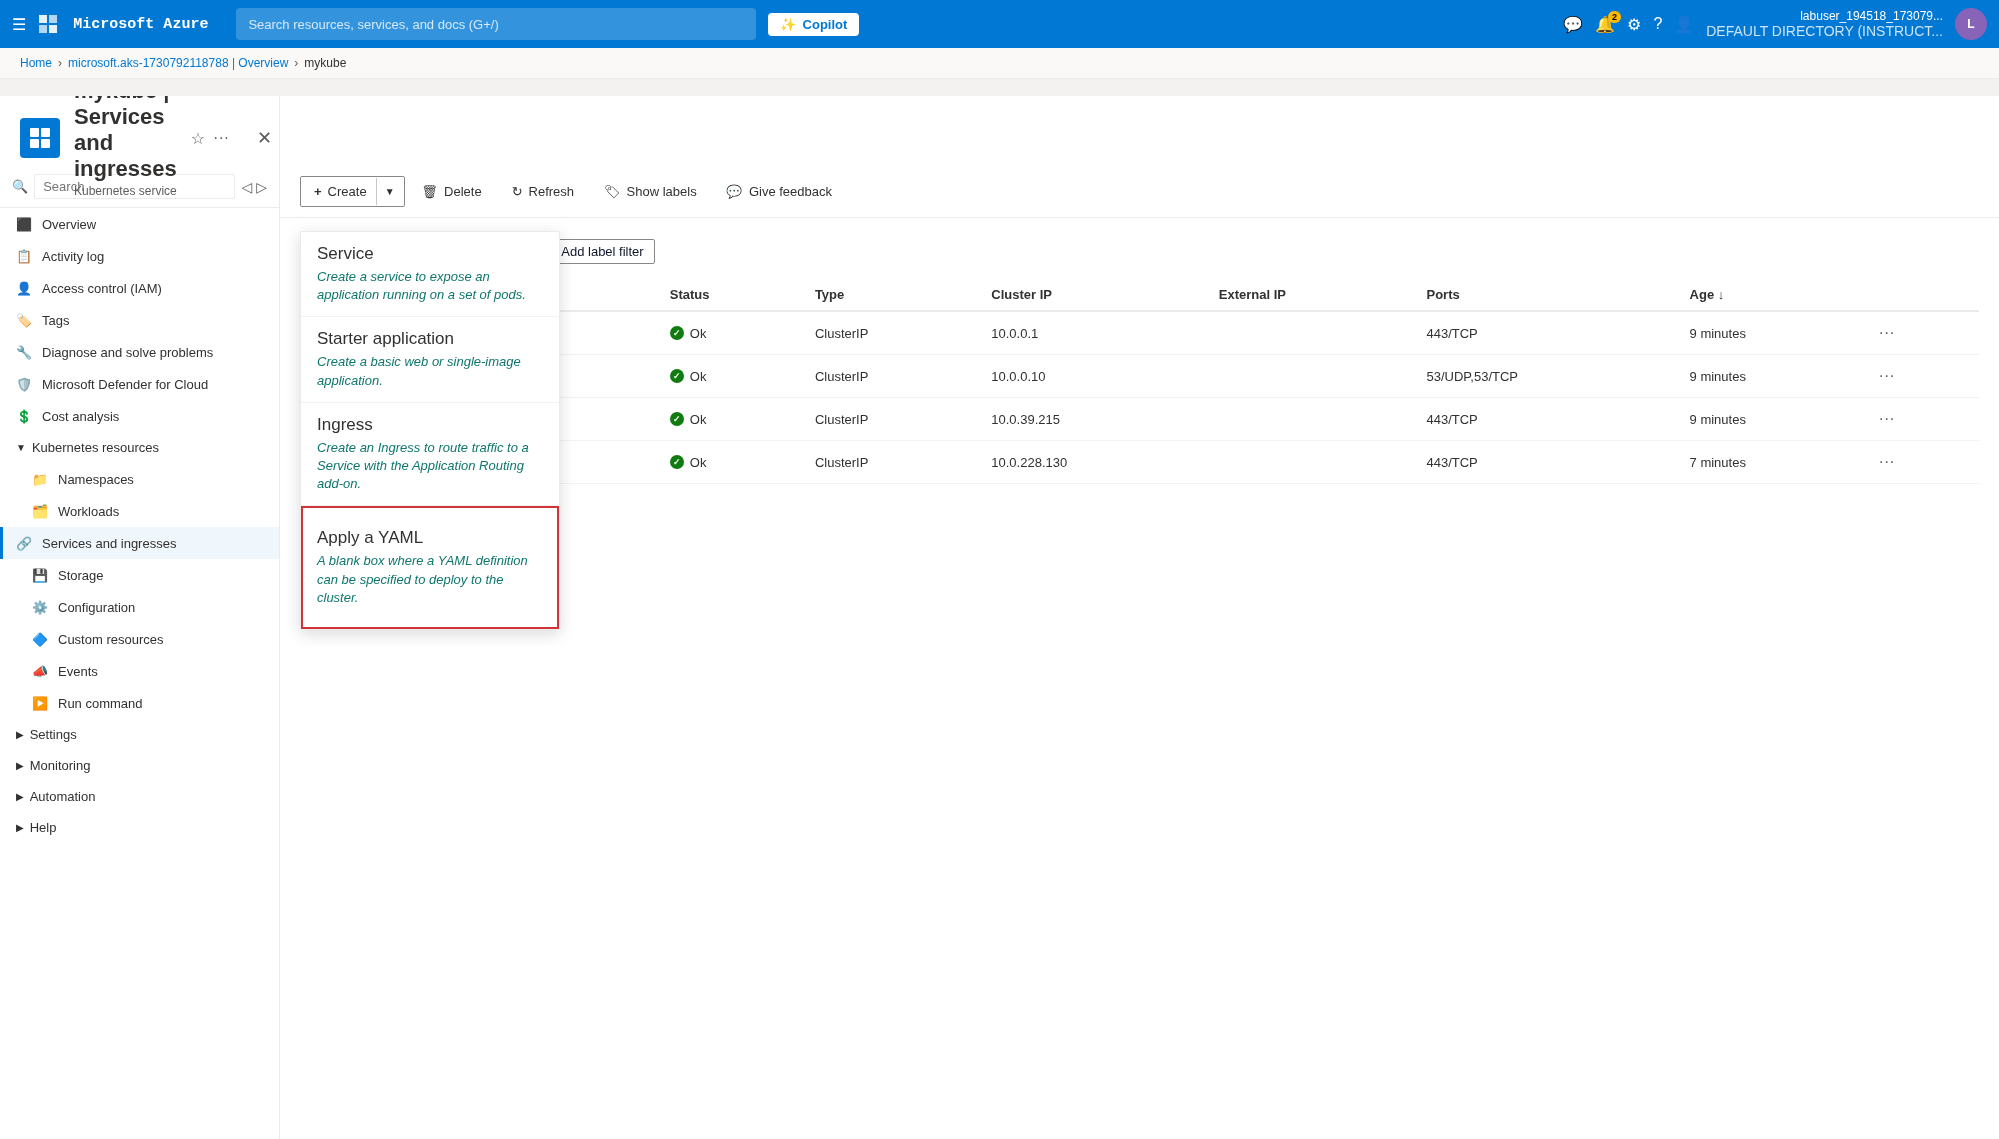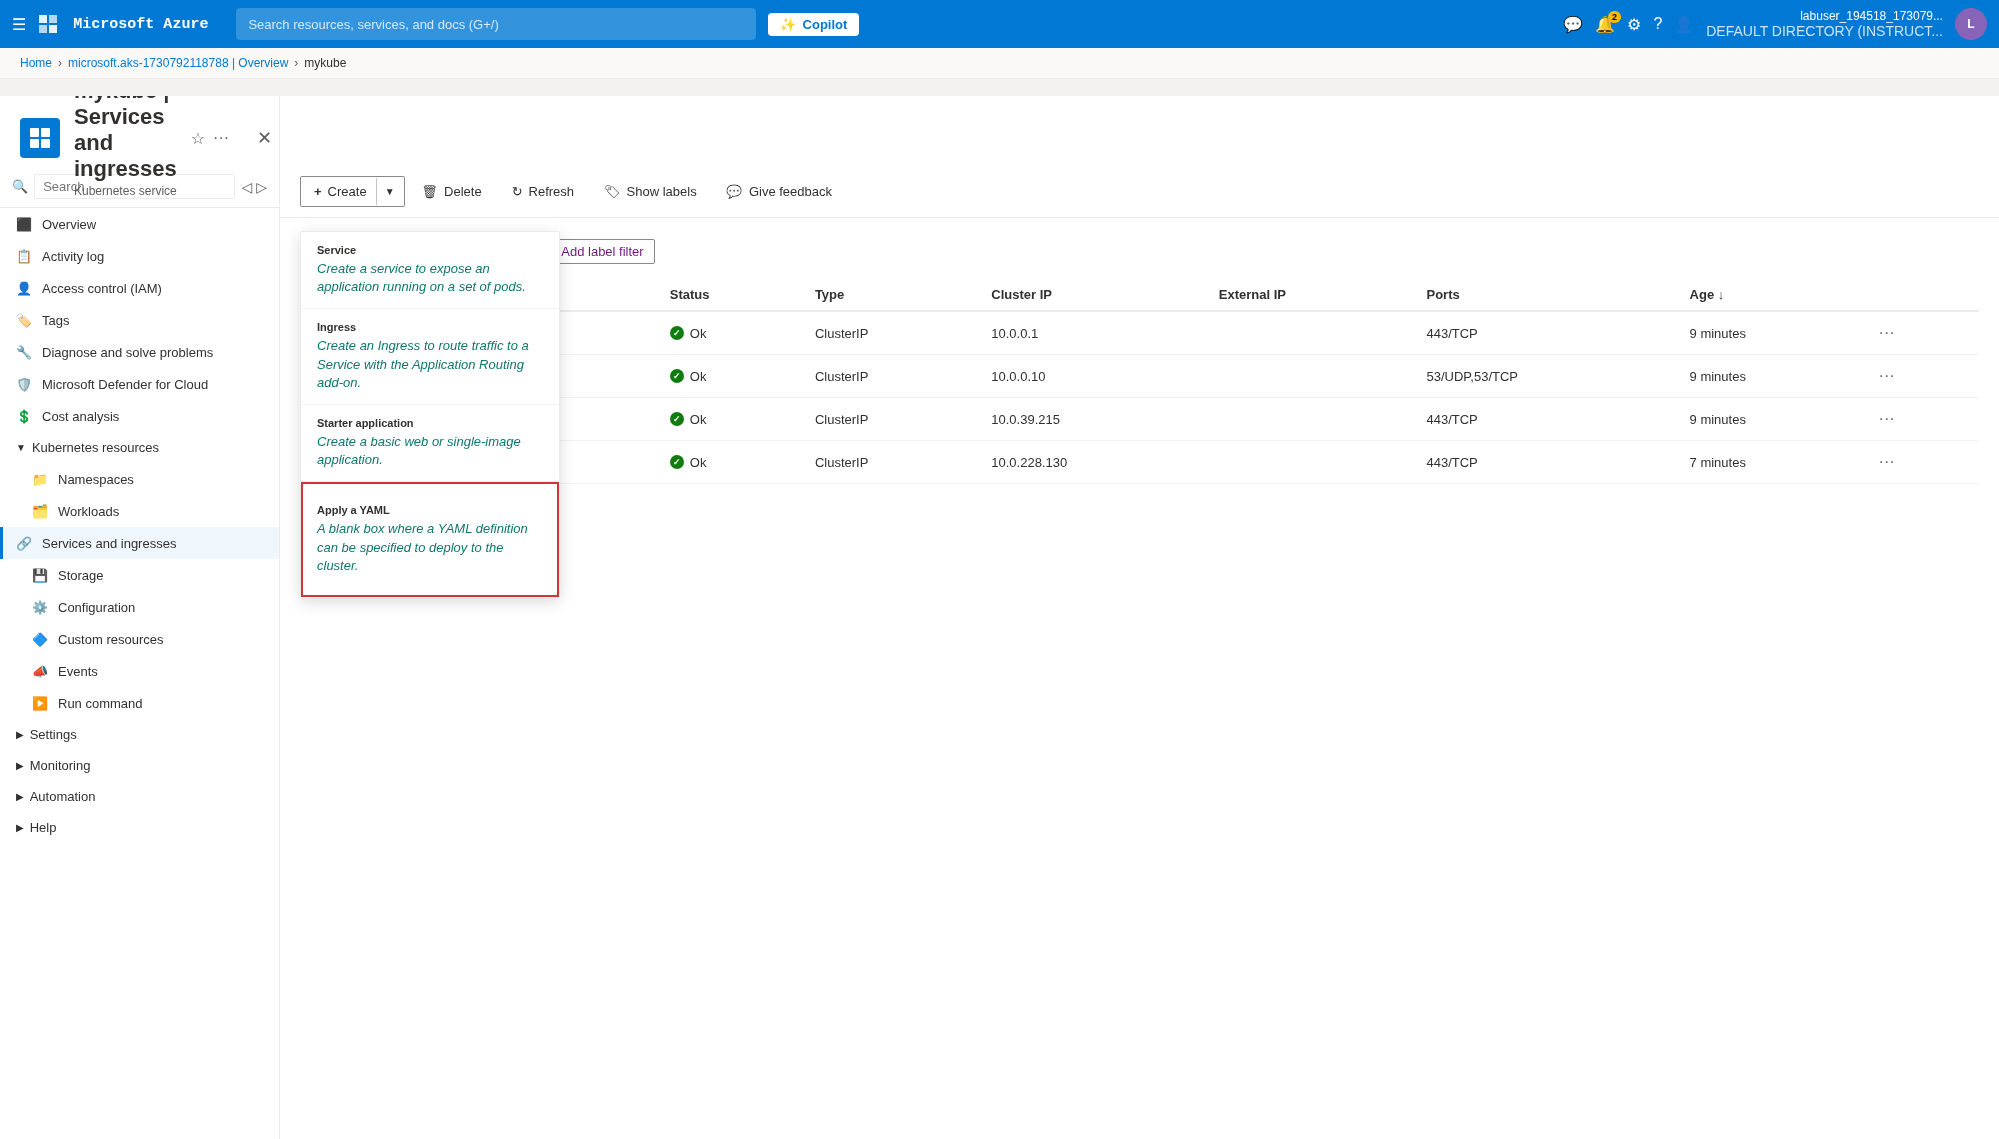--- a/index.html
+++ b/index.html
@@ -124,21 +124,21 @@
     .dropdown-menu {
       position: absolute; top: 135px; left: 20px;
       background: white; border: 1px solid #edebe9; border-radius: 2px;
       box-shadow: 0 4px 16px rgba(0,0,0,0.15); z-index: 300;
       width: 260px;
     }
     .dropdown-item {
       padding: 12px 16px; cursor: pointer; border-bottom: 1px solid #f3f2f1;
     }
     .dropdown-item:last-child { border-bottom: none; }
-    .dropdown-item-title { font-size: 11px; font-weight: 700; color: #323130; margin-bottom: 4px; }
+    .dropdown-item-title { font-size: 17px; font-weight: 400; color: #323130; margin-bottom: 4px; }
     .dropdown-item-desc { font-size: 13px; color: #0f766e; line-height: 1.4; font-style: italic; }
     .dropdown-item.highlighted {
       border: 2px solid #d13438; padding: 20px 14px;
     }
 
     
     .table-area {
       position: absolute; top: 130px; left: 0; right: 0; bottom: 0;
       overflow-y: auto; padding: 12px 20px;
     }
@@ -147,21 +147,21 @@
     }
     .filter-label { font-size: 13px; color: #323130; }
     .filter-select {
       border: 1px solid #8a8886; border-radius: 2px; padding: 4px 8px;
       font-size: 13px; background: white; cursor: pointer;
       min-width: 140px;
     }
     .filter-btn {
       display: flex; align-items: center; gap: 6px;
       border: 1px solid #8a8886; border-radius: 2px; padding: 4px 10px;
-      background: white; cursor: pointer; font-size: 13px; color: #701a75;
+      background: white; cursor: pointer; font-size: 13px; color: #0f172a;
     }
 
     
     .data-table { width: 100%; border-collapse: collapse; }
     .data-table th {
       text-align: left; padding: 8px 12px; font-size: 13px; font-weight: 600;
       color: #323130; border-bottom: 2px solid #edebe9;
       cursor: pointer; white-space: nowrap;
     }
     .data-table td {
@@ -385,26 +385,26 @@
         <span>Give feedback</span>
       </button>
     </div>
 
     <div class="dropdown-menu">
       <div class="dropdown-item">
         <div class="dropdown-item-title">Service</div>
         <div class="dropdown-item-desc">Create a service to expose an application running on a set of pods.</div>
       </div>
       <div class="dropdown-item">
+        <div class="dropdown-item-title">Starter application</div>
+        <div class="dropdown-item-desc">Create a basic web or single-image application.</div>
+      </div>
+      <div class="dropdown-item">
         <div class="dropdown-item-title">Ingress</div>
         <div class="dropdown-item-desc">Create an Ingress to route traffic to a Service with the Application Routing add-on.</div>
-      </div>
-      <div class="dropdown-item">
-        <div class="dropdown-item-title">Starter application</div>
-        <div class="dropdown-item-desc">Create a basic web or single-image application.</div>
       </div>
       <div class="dropdown-item highlighted">
         <div class="dropdown-item-title">Apply a YAML</div>
         <div class="dropdown-item-desc">A blank box where a YAML definition can be specified to deploy to the cluster.</div>
       </div>
     </div>
 
     <div class="table-area">
       <div class="filter-bar">
         <span class="filter-label">Namespace</span>

